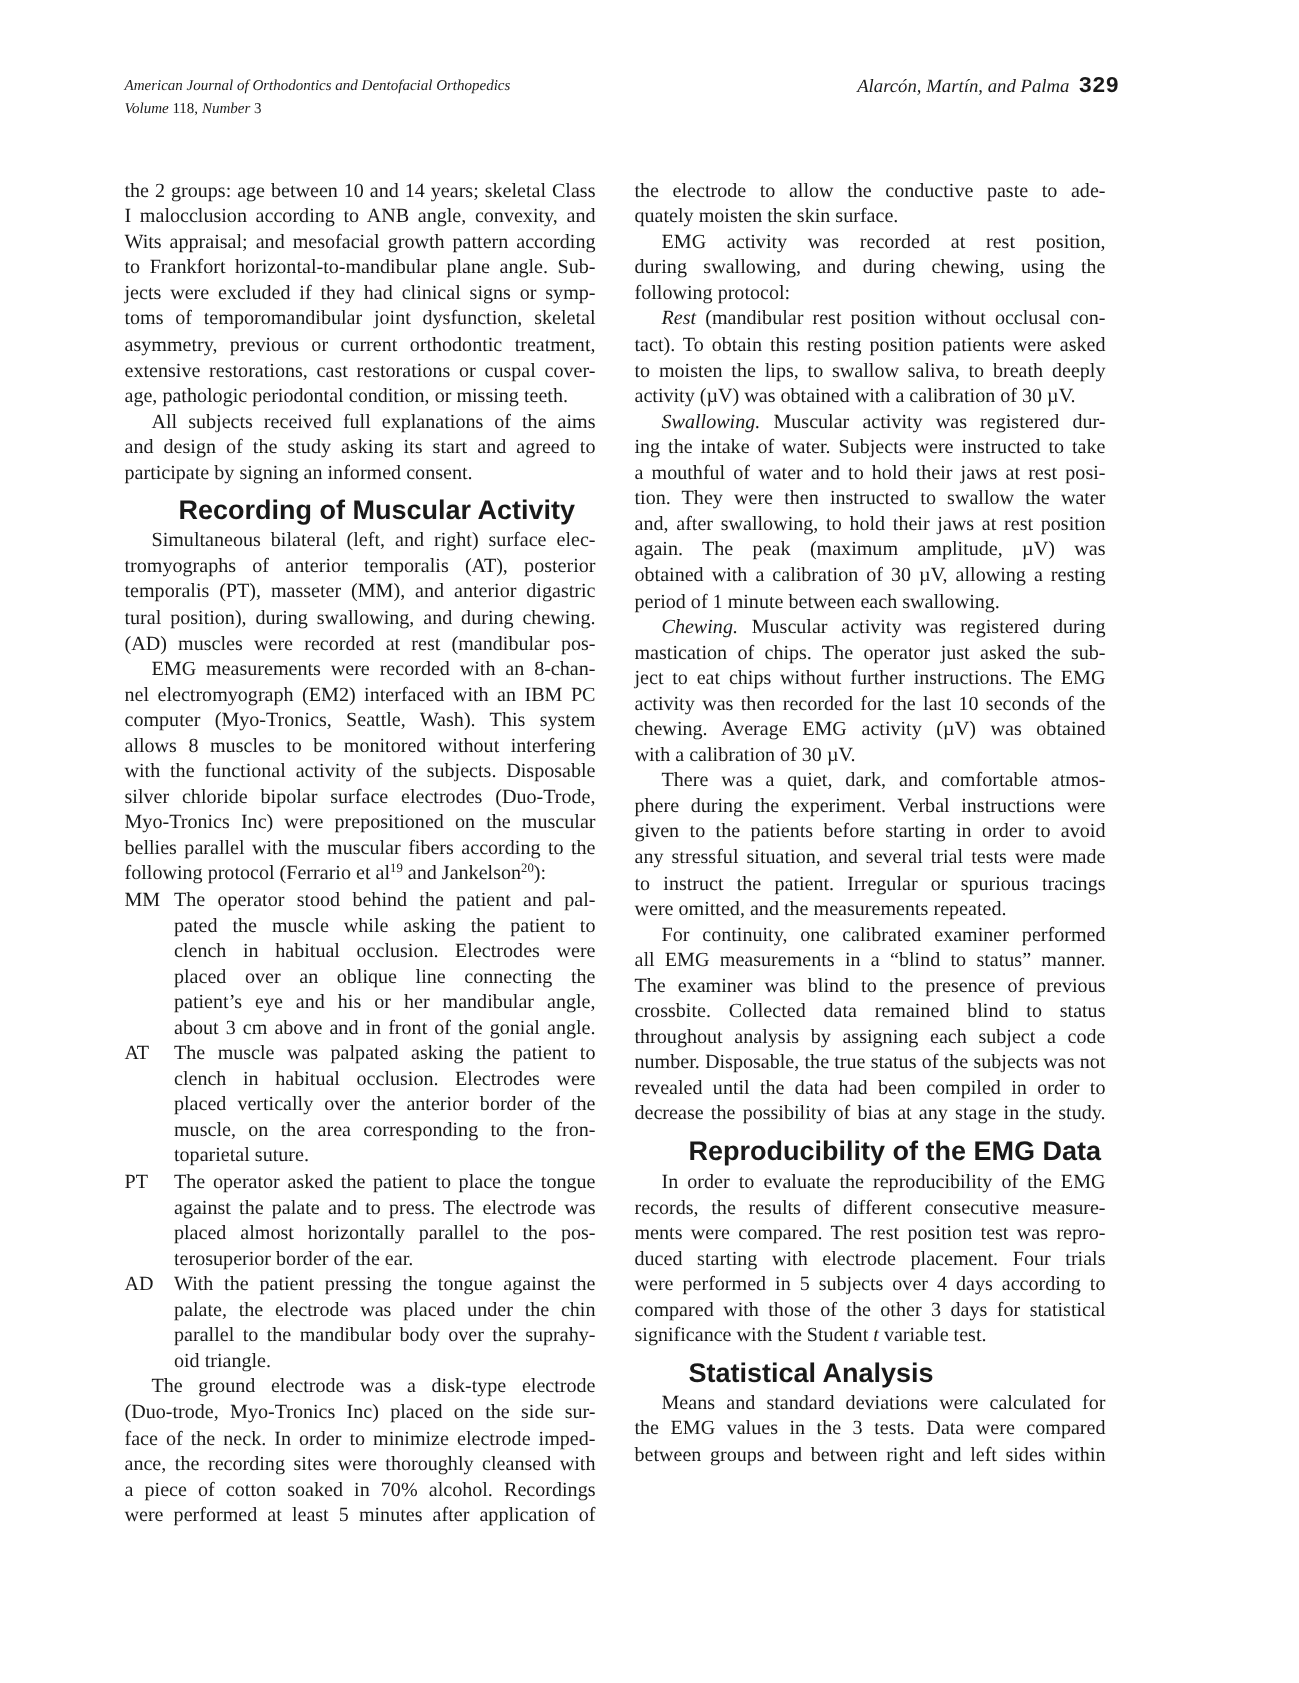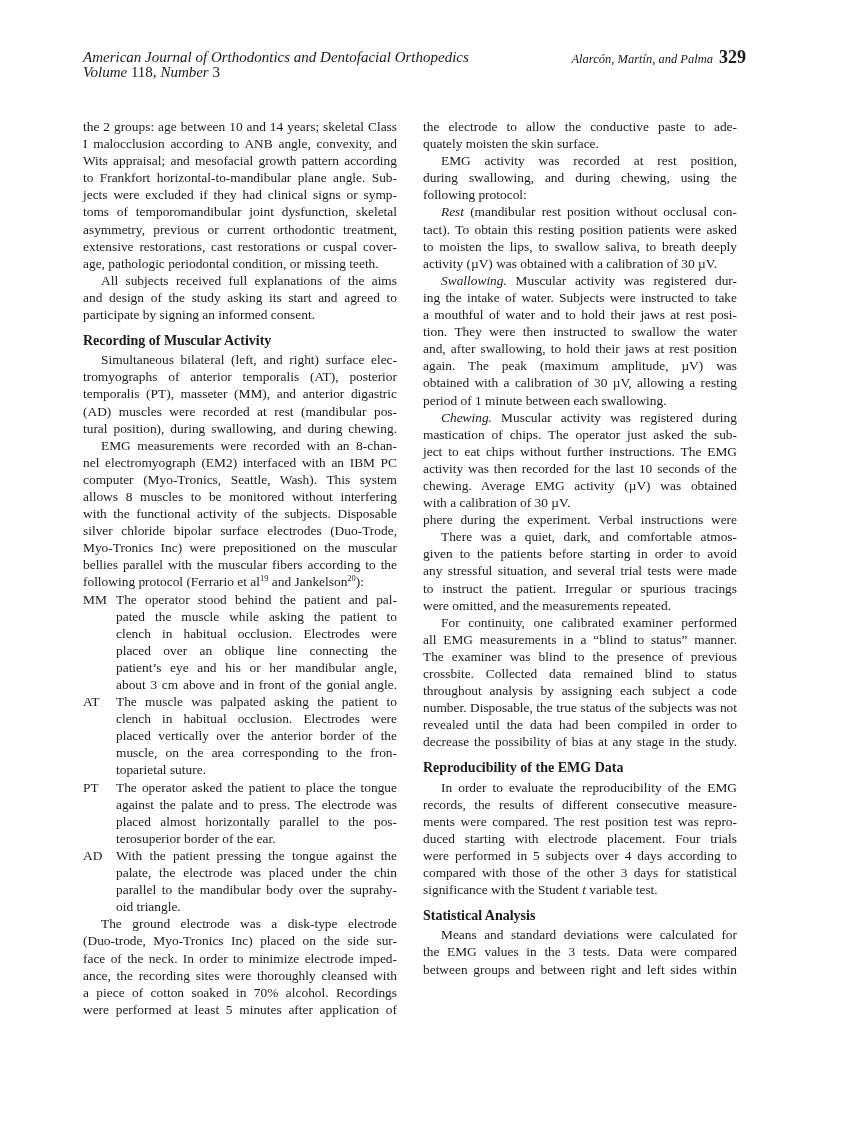--- a/index.html
+++ b/index.html
@@ -1,32 +1,32 @@
 <!DOCTYPE html>
 <html><head>
 <meta charset="utf-8">
 <style>
   html, body { margin: 0; padding: 0; background: #ffffff; }
   body { width: 866px; height: 1122px; position: relative; overflow: hidden;
          font-family: "Liberation Serif", "DejaVu Serif", serif; color: #1a1a1a; }
   .header { position: absolute; top: 50px; left: 83px; right: 120px; height: 36px; }
-  .header .journal { position: absolute; left: 0; top: 0; font-style: italic; font-size: 15px; line-height: 15px; }
+  .header .journal { position: absolute; left: 0; top: 0; font-style: italic; font-size: 10px; line-height: 15px; }
   .header .running { position: absolute; right: 0; top: 0; font-size: 12.5px; line-height: 15px; white-space: nowrap; }
   .header .running .authors { font-style: italic; }
-  .header .running .pageno { font-family: Liberation Serif, serif; font-weight: bold; margin-left: 6px; font-size: 18px; }
+  .header .running .pageno { font-family: Liberation Mono, monospace; font-weight: bold; margin-left: 6px; font-size: 15px; }
   .col { position: absolute; top: 118px; width: 314px; font-size: 13.4px; line-height: 17.1px; }
   .col.left { left: 83px; }
   .col.right { left: 423px; }
   .ln { display: block; text-align: justify; text-align-last: justify; white-space: nowrap; height: 17.1px; overflow: visible; }
   .ln.last { text-align-last: left; }
   .ind { padding-left: 18px; }
   .hang { padding-left: 33px; }
   .tag { display: inline-block; width: 33px; margin-left: -33px; text-align-last: left; }
-  .heading { font-family: Liberation Serif, serif; font-weight: bold; font-size: 14px;
-             line-height: 17.1px; height: 17.1px; margin-top: 9px; margin-bottom: 2px; text-align: left; }
+  .heading { font-family: Liberation Sans, sans-serif; font-weight: bold; font-size: 18px;
+             line-height: 17.1px; height: 17.1px; margin-top: 9px; margin-bottom: 2px; text-align: left; margin-left: 36px; }
   i { font-style: italic; }
   sup { font-size: 8.5px; line-height: 0; vertical-align: 5px; }
 </style>
 </head>
 <body>
 
 <div class="header">
   <div class="journal">
     <div>American Journal of Orthodontics and Dentofacial Orthopedics</div>
     <div>
@@ -58,22 +58,22 @@
     <span class="ln">and design of the study asking its start and agreed to</span>
     <span class="ln last">participate by signing an informed consent.</span>
   </div>
 
   <div class="heading">Recording of Muscular Activity</div>
 
   <div>
     <span class="ln ind">Simultaneous bilateral (left, and right) surface elec-</span>
     <span class="ln">tromyographs of anterior temporalis (AT), posterior</span>
     <span class="ln">temporalis (PT), masseter (MM), and anterior digastric</span>
+    <span class="ln">tural position), during swallowing, and during chewing.</span>
     <span class="ln">(AD) muscles were recorded at rest (mandibular pos-</span>
-    <span class="ln">tural position), during swallowing, and during chewing.</span>
   </div>
   <div>
     <span class="ln ind">EMG measurements were recorded with an 8-chan-</span>
     <span class="ln">nel electromyograph (EM2) interfaced with an IBM PC</span>
     <span class="ln">computer (Myo-Tronics, Seattle, Wash). This system</span>
     <span class="ln">allows 8 muscles to be monitored without interfering</span>
     <span class="ln">with the functional activity of the subjects. Disposable</span>
     <span class="ln">silver chloride bipolar surface electrodes (Duo-Trode,</span>
     <span class="ln">Myo-Tronics Inc) were prepositioned on the muscular</span>
     <span class="ln">bellies parallel with the muscular fibers according to the</span>
@@ -148,22 +148,22 @@
   </div>
   <div>
     <span class="ln ind"><i>Chewing.</i><span> Muscular activity was registered during</span></span>
     <span class="ln">mastication of chips. The operator just asked the sub-</span>
     <span class="ln">ject to eat chips without further instructions. The EMG</span>
     <span class="ln">activity was then recorded for the last 10 seconds of the</span>
     <span class="ln">chewing. Average EMG activity (µV) was obtained</span>
     <span class="ln last">with a calibration of 30 µV.</span>
   </div>
   <div>
+    <span class="ln ind">There was a quiet, dark, and comfortable atmos-</span>
     <span class="ln">phere during the experiment. Verbal instructions were</span>
-    <span class="ln ind">There was a quiet, dark, and comfortable atmos-</span>
     <span class="ln">given to the patients before starting in order to avoid</span>
     <span class="ln">any stressful situation, and several trial tests were made</span>
     <span class="ln">to instruct the patient. Irregular or spurious tracings</span>
     <span class="ln last">were omitted, and the measurements repeated.</span>
   </div>
   <div>
     <span class="ln ind">For continuity, one calibrated examiner performed</span>
     <span class="ln">all EMG measurements in a “blind to status” manner.</span>
     <span class="ln">The examiner was blind to the presence of previous</span>
     <span class="ln">crossbite. Collected data remained blind to status</span>

